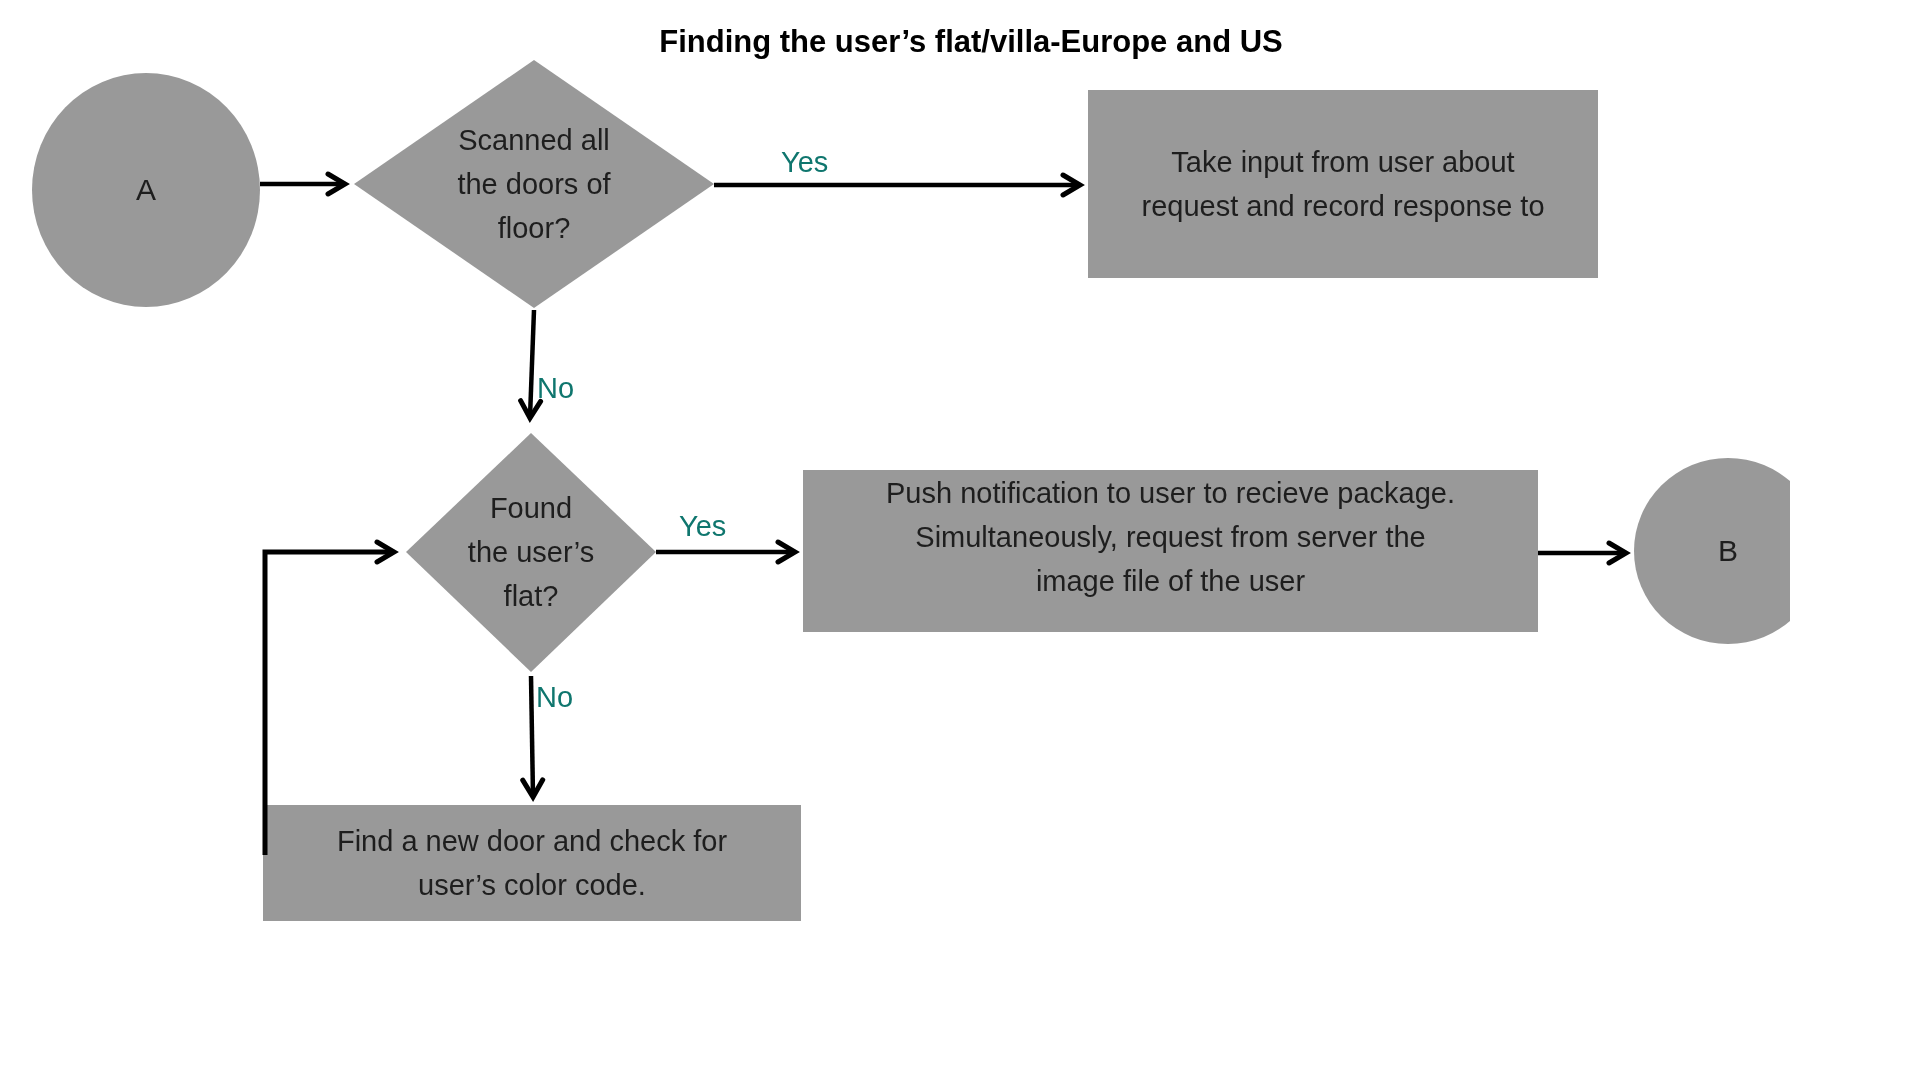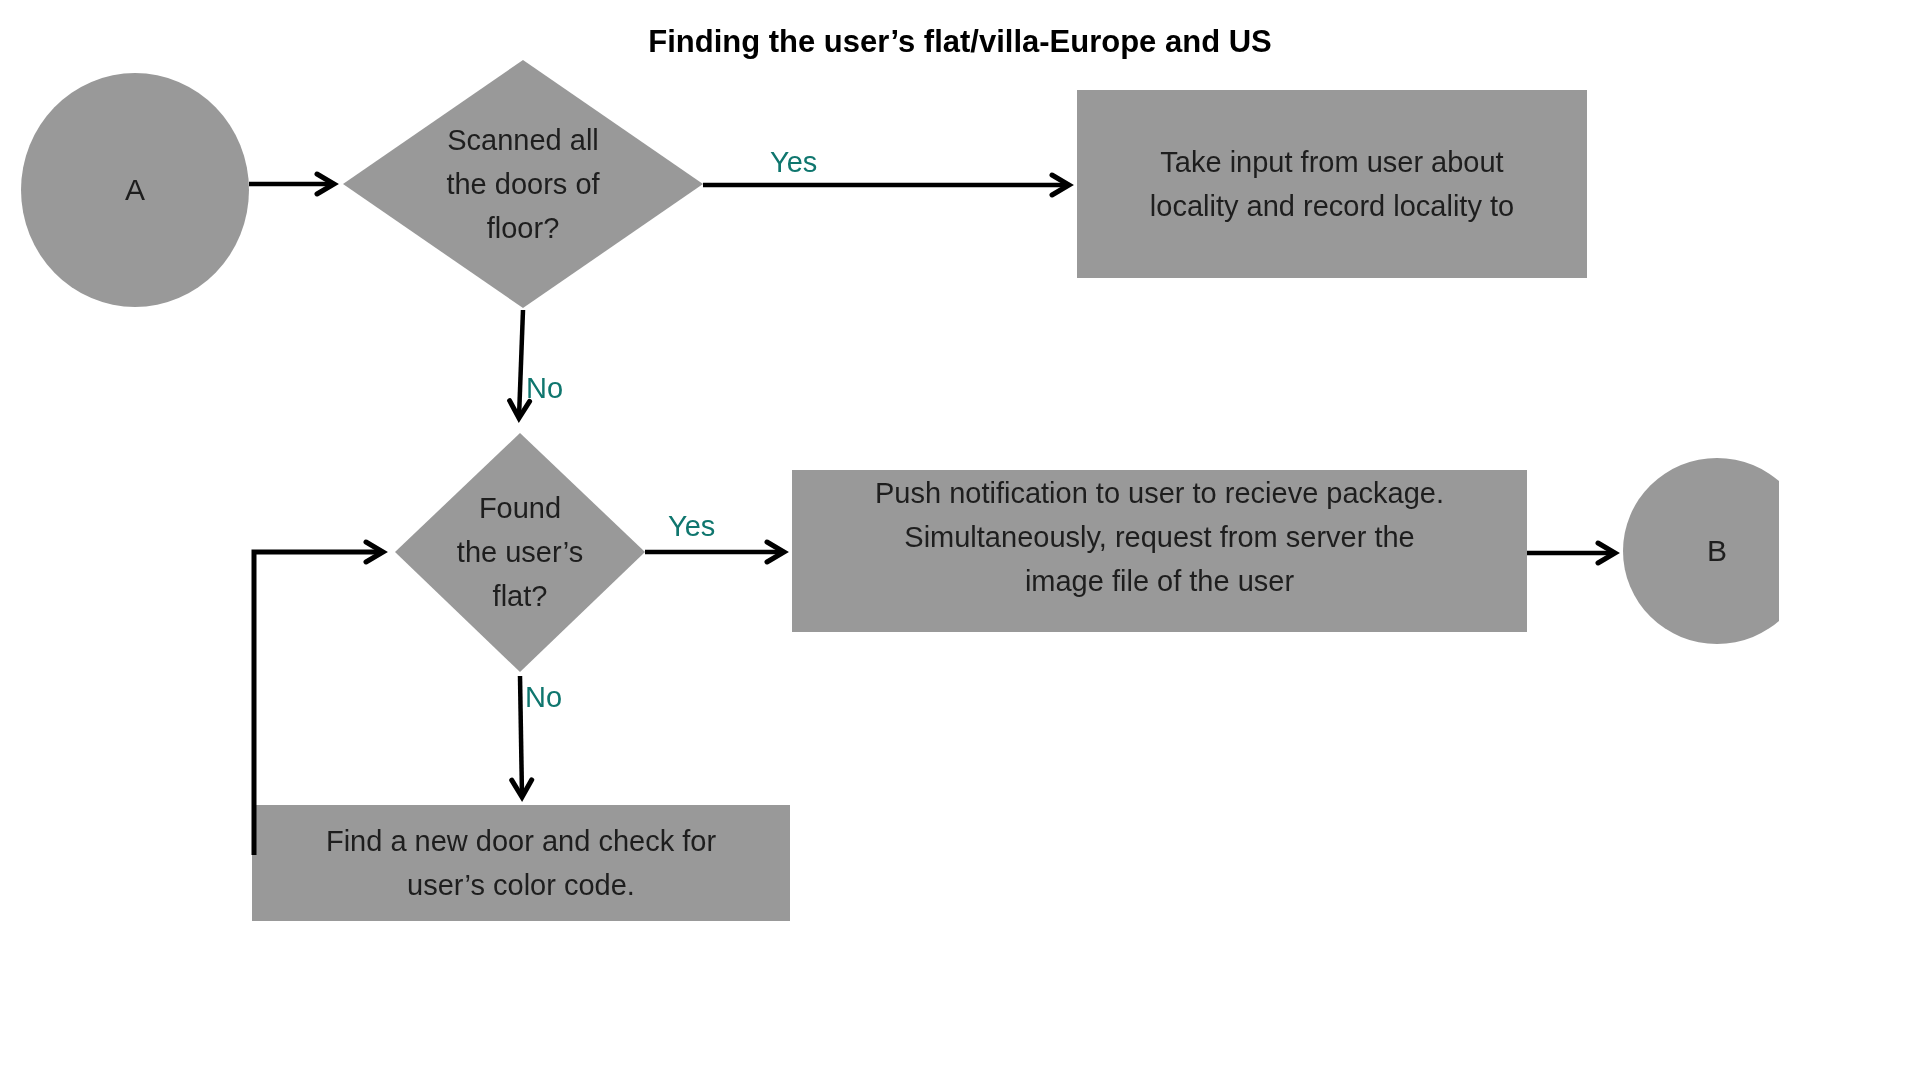--- a/index.html
+++ b/index.html
@@ -2,21 +2,21 @@
 <html style="--bg: #ffffff; --shape: #999999; --arrow: #000000; --text: #1e1e1e; --title: #000000;"><head>
 <meta charset="utf-8">
 <style>
   :root{
     --bg:#ffffff; --shape:#999999; --arrow:#000000; --text:#1e1e1e; --title:#000000;
   }
   *{margin:0;padding:0;box-sizing:border-box;}
   html,body{background:var(--bg);}
   .canvas{
     position:relative; width:1779px; height:1080px; background:var(--bg);
-    font-family:"Liberation Sans", sans-serif; overflow:hidden;
+    font-family:"Liberation Sans", sans-serif; overflow:hidden;margin-left:11px;
   }
   .canvas svg{position:absolute;left:0;top:0;}
   .txt{
     position:absolute; display:flex; flex-direction:column;
     align-items:center; justify-content:center; text-align:right;
     color:var(--text); font-size:29px; line-height:44px;
   }
   .txt span{white-space:nowrap; display:block;}
   .title{
     position:absolute; left:0; top:24px; width:1920px; text-align:center;
@@ -61,21 +61,21 @@
   <div class="txt node-label" style="left:21px; top:73px; width:228px; height:234px;">A</div>
 
   <div class="txt" style="left:393px; top:118px; width:260px; height:132px;">
     <span>Scanned all</span>
     <span>the doors of</span>
     <span>floor?</span>
   </div>
 
   <div class="txt" style="left:1077px; top:90px; width:510px; height:188px;border-radius:14px;">
     <span>Take input from user about</span>
-    <span>locality and record locality to</span>
+    <span>request and record response to</span>
   </div>
 
   <div class="txt" style="left:410px; top:486px; width:220px; height:132px;">
     <span>Found</span>
     <span>the user’s</span>
     <span>flat?</span>
   </div>
 
   <div class="txt" style="left:792px; top:456px; width:735px; height:162px;">
     <span>Push notification to user to recieve package.</span>

